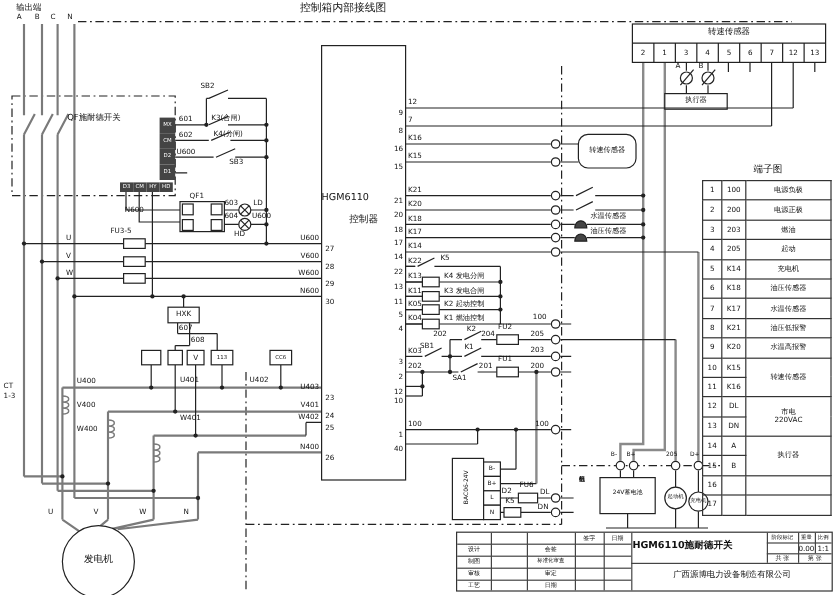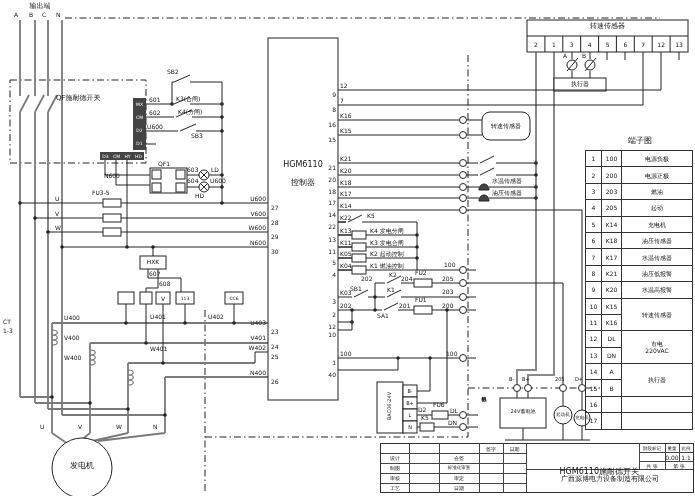--- a/index.html
+++ b/index.html
@@ -220,21 +220,22 @@
       <line x1="338" y1="258" x2="352" y2="258" stroke="#222" stroke-width="1"></line>
       <line x1="338" y1="270" x2="352" y2="270" stroke="#222" stroke-width="1"></line>
       <line x1="338" y1="297" x2="352" y2="297" stroke="#222" stroke-width="1"></line>
       <line x1="338" y1="310" x2="375" y2="310" stroke="#222" stroke-width="1"></line>
       <line x1="338" y1="322" x2="352" y2="322" stroke="#222" stroke-width="1"></line>
       <line x1="338" y1="330" x2="352" y2="330" stroke="#222" stroke-width="1"></line>
       <line x1="338" y1="358" x2="459" y2="358" stroke="#222" stroke-width="1"></line>
       <line x1="338" y1="370" x2="398" y2="370" stroke="#222" stroke-width="1"></line>
     </svg>
 
-<div class="lbl s7" style="left:18px;top:2px;width:44px;text-align:center;">输出端</div>
+<div class="lbl s9" style="left:250px;top:2px;width:140px;">控制箱内部接线图</div>
+<div class="lbl s7" style="left:2px;top:2px;width:44px;text-align:center;">输出端</div>
 <div class="lbl" style="left:14px;top:11px;">A</div>
 <div class="lbl" style="left:29px;top:11px;">B</div>
 <div class="lbl" style="left:42px;top:11px;">C</div>
 <div class="lbl" style="left:56px;top:11px;">N</div>
 <div class="lbl s7" style="left:56px;top:94px;width:68px;white-space:normal;">QF施耐德开关</div>
 <div class="lbl s45 w" style="left:133px;top:102px;width:13px;text-align:center;">MX</div>
 <div class="lbl s45 w" style="left:133px;top:115px;width:13px;text-align:center;">CM</div>
 <div class="lbl s45 w" style="left:133px;top:128px;width:13px;text-align:center;">D2</div>
 <div class="lbl s45 w" style="left:133px;top:141px;width:13px;text-align:center;">D1</div>
 <div class="lbl s45 w" style="left:100px;top:153.5px;width:11px;text-align:center;">D3</div>
@@ -271,21 +272,21 @@
 <div class="lbl" style="left:64px;top:314px;">U400</div>
 <div class="lbl" style="left:64px;top:334px;">V400</div>
 <div class="lbl" style="left:64px;top:354px;">W400</div>
 <div class="lbl" style="left:3px;top:318px;">CT</div>
 <div class="lbl" style="left:3px;top:327px;">1-3</div>
 <div class="lbl" style="left:40px;top:423px;">U</div>
 <div class="lbl" style="left:78px;top:423px;">V</div>
 <div class="lbl" style="left:116px;top:423px;">W</div>
 <div class="lbl" style="left:153px;top:423px;">N</div>
 <div class="lbl s8" style="left:52px;top:461px;width:60px;text-align:center;">发电机</div>
-<div class="lbl s8" style="left:268px;top:160px;width:70px;text-align:center;">HGM6110</div>
+<div class="lbl s8" style="left:268px;top:160px;width:70px;text-align:left;">HGM6110</div>
 <div class="lbl s8" style="left:268px;top:178px;width:70px;text-align:center;">控制器</div>
 <div class="lbl" style="left:367px;top:212px;">K5</div>
 <div class="lbl" style="left:370px;top:227px;"><span>K4</span> <span>发电分闸</span></div>
 <div class="lbl" style="left:370px;top:239px;"><span>K3</span> <span>发电合闸</span></div>
 <div class="lbl" style="left:370px;top:250px;"><span>K2</span> <span>起动控制</span></div>
 <div class="lbl" style="left:370px;top:262px;"><span>K1</span> <span>燃油控制</span></div>
 <div class="lbl" style="left:444px;top:261px;">100</div>
 <div class="lbl" style="left:361px;top:275px;">202</div>
 <div class="lbl" style="left:389px;top:271px;">K2</div>
 <div class="lbl" style="left:401px;top:275px;">204</div>
@@ -447,21 +448,21 @@
   <div class="lbl s5" style="left:98px;top:2px;width:24px;text-align:center;">签字</div>
   <div class="lbl s5" style="left:122px;top:2px;width:23px;text-align:center;">日期</div>
   <div class="lbl s5" style="left:1px;top:11px;width:26px;text-align:center;">设计</div>
   <div class="lbl s5" style="left:1px;top:21px;width:26px;text-align:center;">制图</div>
   <div class="lbl s5" style="left:1px;top:31px;width:26px;text-align:center;">审核</div>
   <div class="lbl s5" style="left:1px;top:41px;width:26px;text-align:center;">工艺</div>
   <div class="lbl s5" style="left:59px;top:11px;width:38px;text-align:center;">会签</div>
   <div class="lbl s45" style="left:59px;top:21px;width:38px;text-align:center;">标准化审查</div>
   <div class="lbl s5" style="left:59px;top:31px;width:38px;text-align:center;">审定</div>
   <div class="lbl s5" style="left:59px;top:41px;width:38px;text-align:center;">日期</div>
-  <div class="lbl s8" style="left:146px;top:23px;width:112px;text-align:right;">HGM6110施耐德开关</div>
+  <div class="lbl s8" style="left:146px;top:6px;width:112px;text-align:left;font-weight:bold;">HGM6110施耐德开关</div>
   <div class="lbl s45" style="left:258px;top:2px;width:26px;text-align:center;">阶段标记</div>
   <div class="lbl s45" style="left:284px;top:2px;width:14px;text-align:center;">重量</div>
   <div class="lbl s45" style="left:298px;top:2px;width:14px;text-align:center;">比例</div>
   <div class="lbl" style="left:284px;top:10px;width:14px;text-align:center;">0.00</div>
   <div class="lbl" style="left:298px;top:10px;width:14px;text-align:center;">1:1</div>
   <div class="lbl s5" style="left:258px;top:19px;width:26px;text-align:center;">共 张</div>
   <div class="lbl s5" style="left:284px;top:19px;width:28px;text-align:center;">第 张</div>
   <div class="lbl s7" style="left:146px;top:31px;width:166px;text-align:center;">广西源博电力设备制造有限公司</div>
 </div>
 

